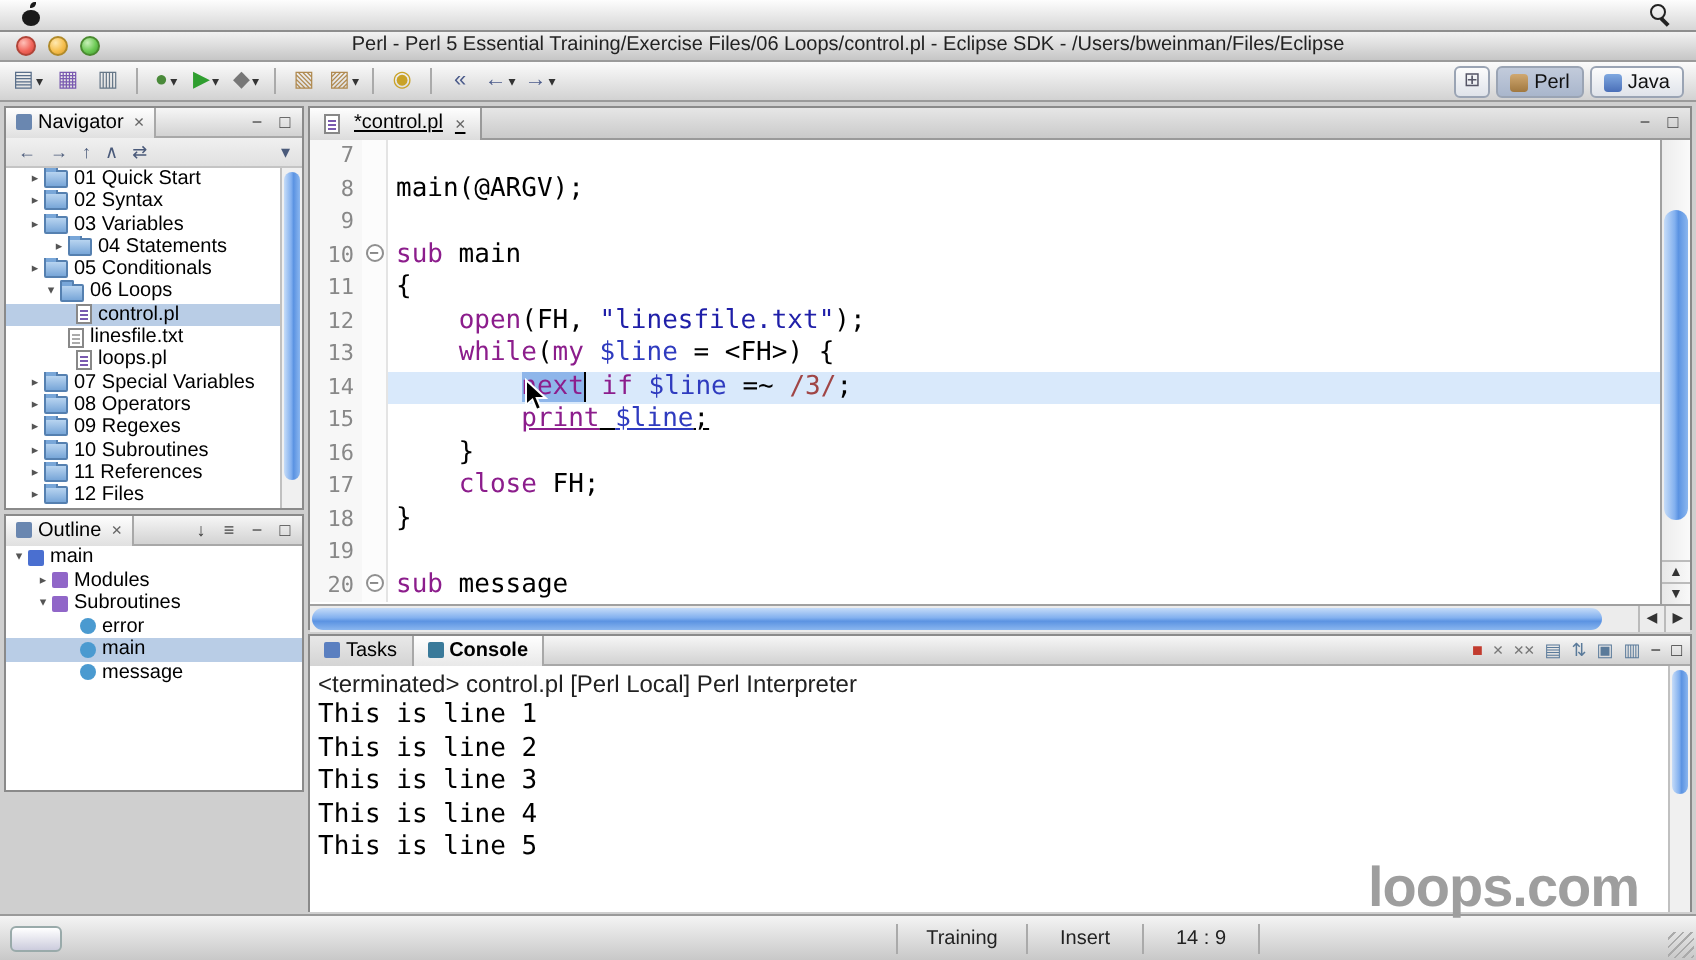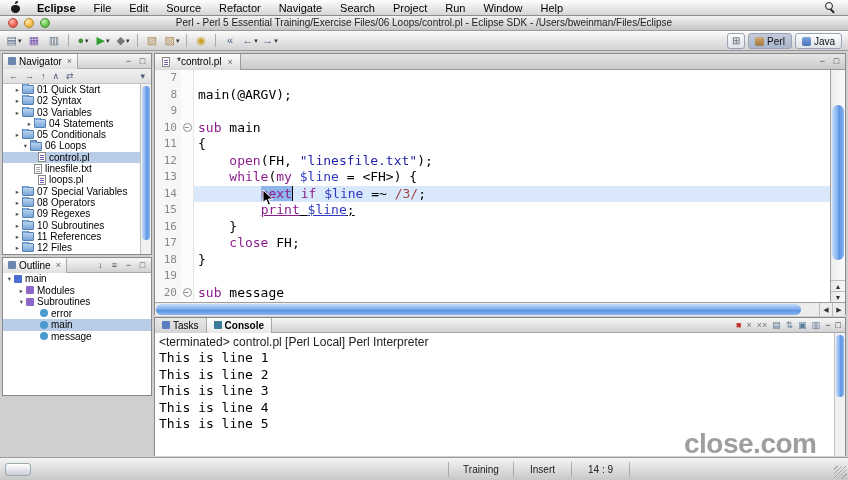--- a/index.html
+++ b/index.html
@@ -69,21 +69,21 @@
 .i-perl-file,.i-text-file{width:8px;height:10px;background:#fff;border:1px solid #888;position:relative;}
 .i-perl-file::after{content:"";position:absolute;left:1px;top:2px;width:4px;height:1px;background:#7a5ab0;box-shadow:0 2px 0 #7a5ab0,0 4px 0 #7a5ab0;}
 .i-text-file::after{content:"";position:absolute;left:1px;top:2px;width:4px;height:1px;background:#aaa;box-shadow:0 2px 0 #aaa,0 4px 0 #aaa;}
 .i-module{width:8px;height:8px;background:#4a6fd0;border-radius:1px;}
 .i-group{width:8px;height:8px;background:#9066c8;border-radius:1px;}
 .i-sub{width:8px;height:8px;background:#4a9ad0;border-radius:50%;}
 
 
 .editor{left:154px;top:53px;width:692px;height:262px;}
 .etabbar{height:16px;background:linear-gradient(#e6e6e6,#cacaca);border-bottom:1px solid #9a9a9a;display:flex;align-items:center;}
-.etab{display:flex;align-items:center;gap:4px;height:16px;padding:0 7px;background:linear-gradient(#fefefe,#dcdcdc);border-right:1px solid #9a9a9a;font-size:10px;}
+.etab{display:flex;align-items:center;gap:4px;height:16px;padding:0 7px;background:linear-gradient(#fefefe,#dcdcdc);border-right:1px solid #9a9a9a;font-size:10px;text-decoration:underline;}
 .ebody{display:flex;height:232px;background:#fff;position:relative;}
 .code-scroll{flex:1;overflow:hidden;}
 .code-row{display:flex;height:16.5px;line-height:16.5px;font-family:"DejaVu Sans Mono",monospace;font-size:13px;white-space:pre;}
 .lnum{width:26px;flex:none;text-align:right;padding-right:4px;color:#888;font-size:11px;background:#f7f7f7;}
 .foldcell{width:13px;flex:none;border-right:1px solid #e4e4e4;background:#fcfcfc;text-align:center;}
 .fold-circle{display:inline-block;width:9px;height:9px;border:1px solid #909090;border-radius:50%;font-size:8px;line-height:7px;color:#555;background:#fff;vertical-align:2px;}
 .codecell{flex:1;padding-left:4px;}
 .codecell.current{background:#d9e9fb;}
 .c-p{color:#000}.c-k{color:#8c1d8c}.c-v{color:#2f3bbf}.c-s{color:#1f1fa8}.c-r{color:#a04545}
 .sel{background:#8fb6ea;}
@@ -128,33 +128,20 @@
 
 
 .watermark{position:absolute;left:684px;top:428px;font-size:28px;font-weight:bold;color:#9e9e9e;letter-spacing:-.5px;z-index:9;}
 .cursor-arrow{position:absolute;left:262px;top:189px;z-index:20;}
 </style>
 </head>
 <body>
 
 <div class="menubar">
   <span class="apple"></span>
-  <div class="menu-items" id="menu-items">
-      <span class="menu-item bold">Eclipse</span>
-      <span class="menu-item">File</span>
-      <span class="menu-item">Edit</span>
-      <span class="menu-item">Source</span>
-      <span class="menu-item">Refactor</span>
-      <span class="menu-item">Navigate</span>
-      <span class="menu-item">Search</span>
-      <span class="menu-item">Project</span>
-      <span class="menu-item">Run</span>
-      <span class="menu-item">Window</span>
-      <span class="menu-item">Help</span>
-    </div>
   <span class="spotlight"></span>
 </div>
 
 <div class="titlebar">
   <span class="tl red"></span>
   <span class="tl yellow"></span>
   <span class="tl green"></span>
   <span class="wtitle">Perl - Perl 5 Essential Training/Exercise Files/06 Loops/control.pl - Eclipse SDK - /Users/bweinman/Files/Eclipse</span>
 </div>
 
@@ -459,19 +446,19 @@
 </div>
 
 <div class="statusbar">
   <span class="grip"></span>
   <span class="sb-cell" id="sb-writable">Training</span>
   <span class="sb-cell" id="sb-insert">Insert</span>
   <span class="sb-cell" id="sb-pos">14 : 9</span>
   <span class="resize-grip"></span>
 </div>
 
-<div class="watermark">close.com</div>
+<div class="watermark">loops.com</div>
 
 <span class="cursor-arrow">
   <svg width="12" height="18" viewBox="0 0 12 18">
       <polygon points="1,1 1,13.5 4.2,10.8 6.3,16 8.5,15 6.4,10 10.8,10" fill="#000" stroke="#fff" stroke-width="1"></polygon>
     </svg>
 </span>
 
 </body></html>

